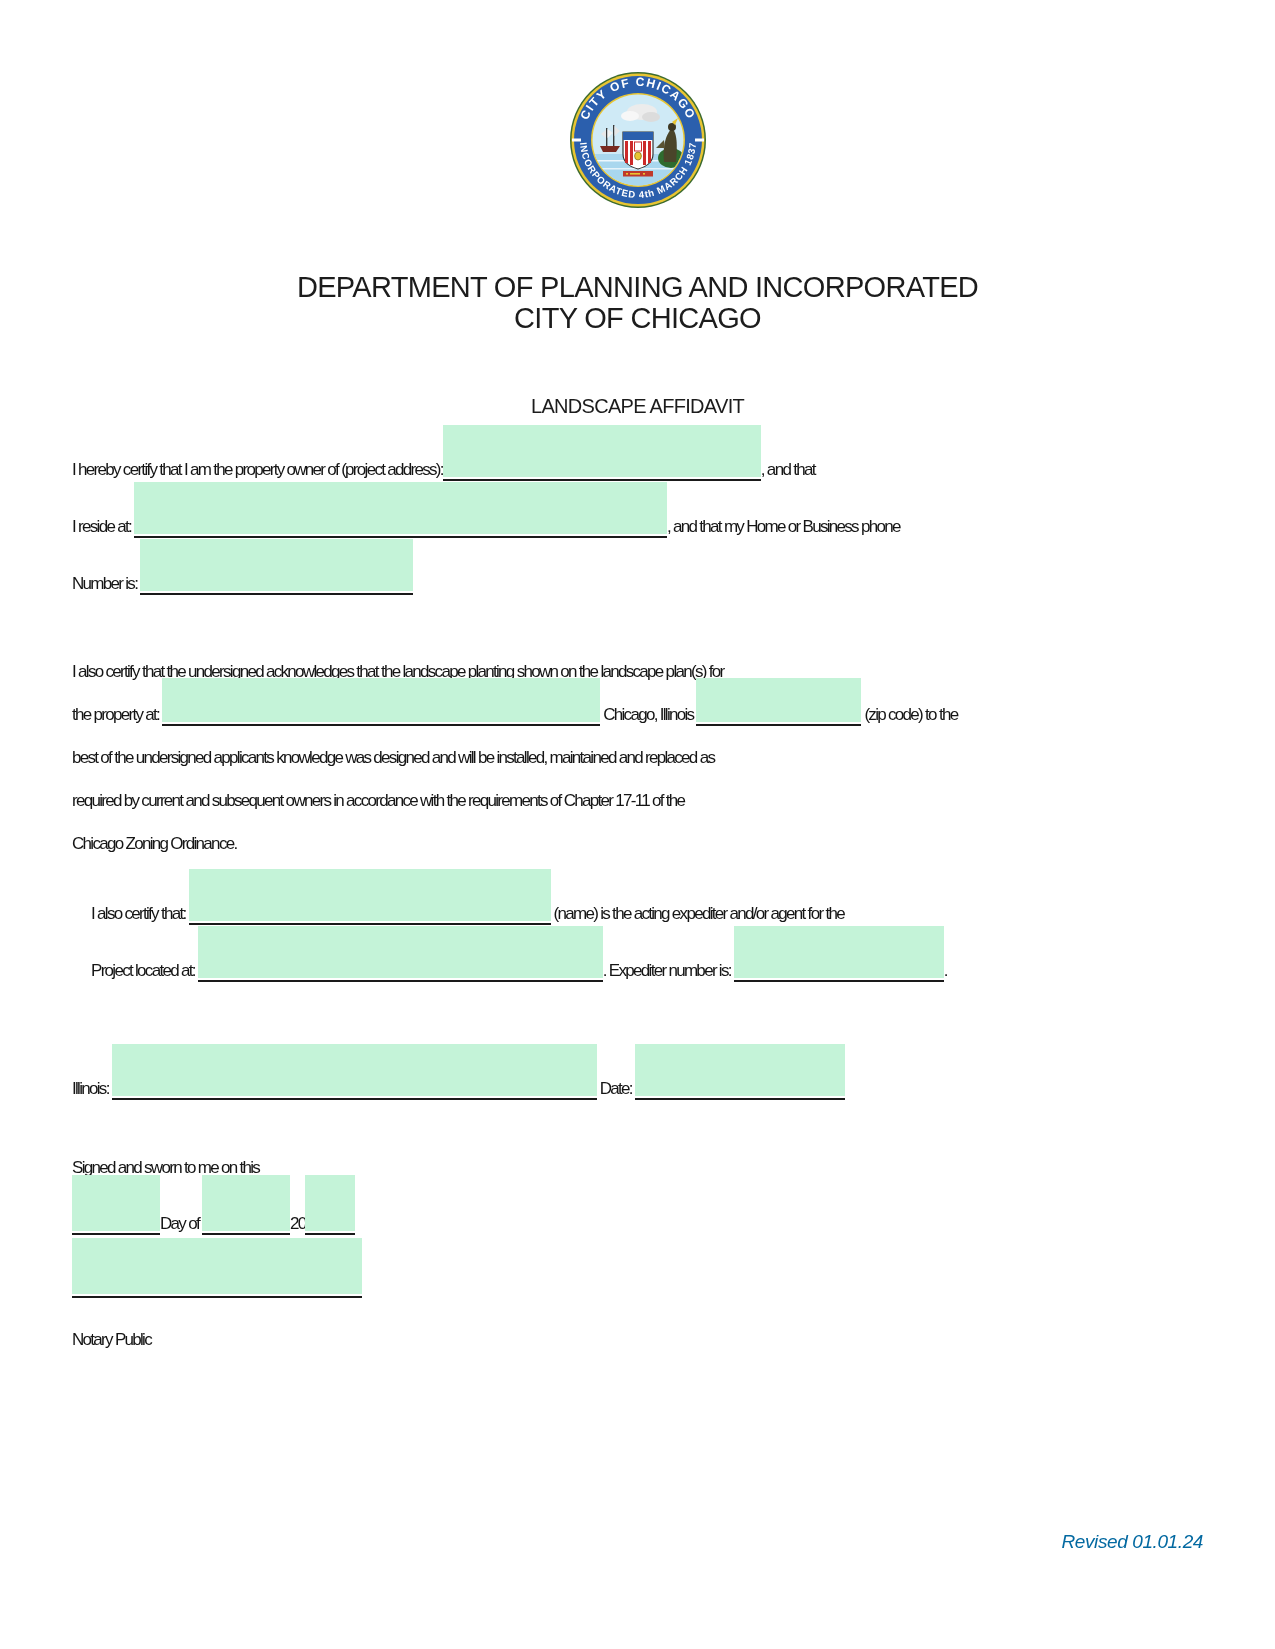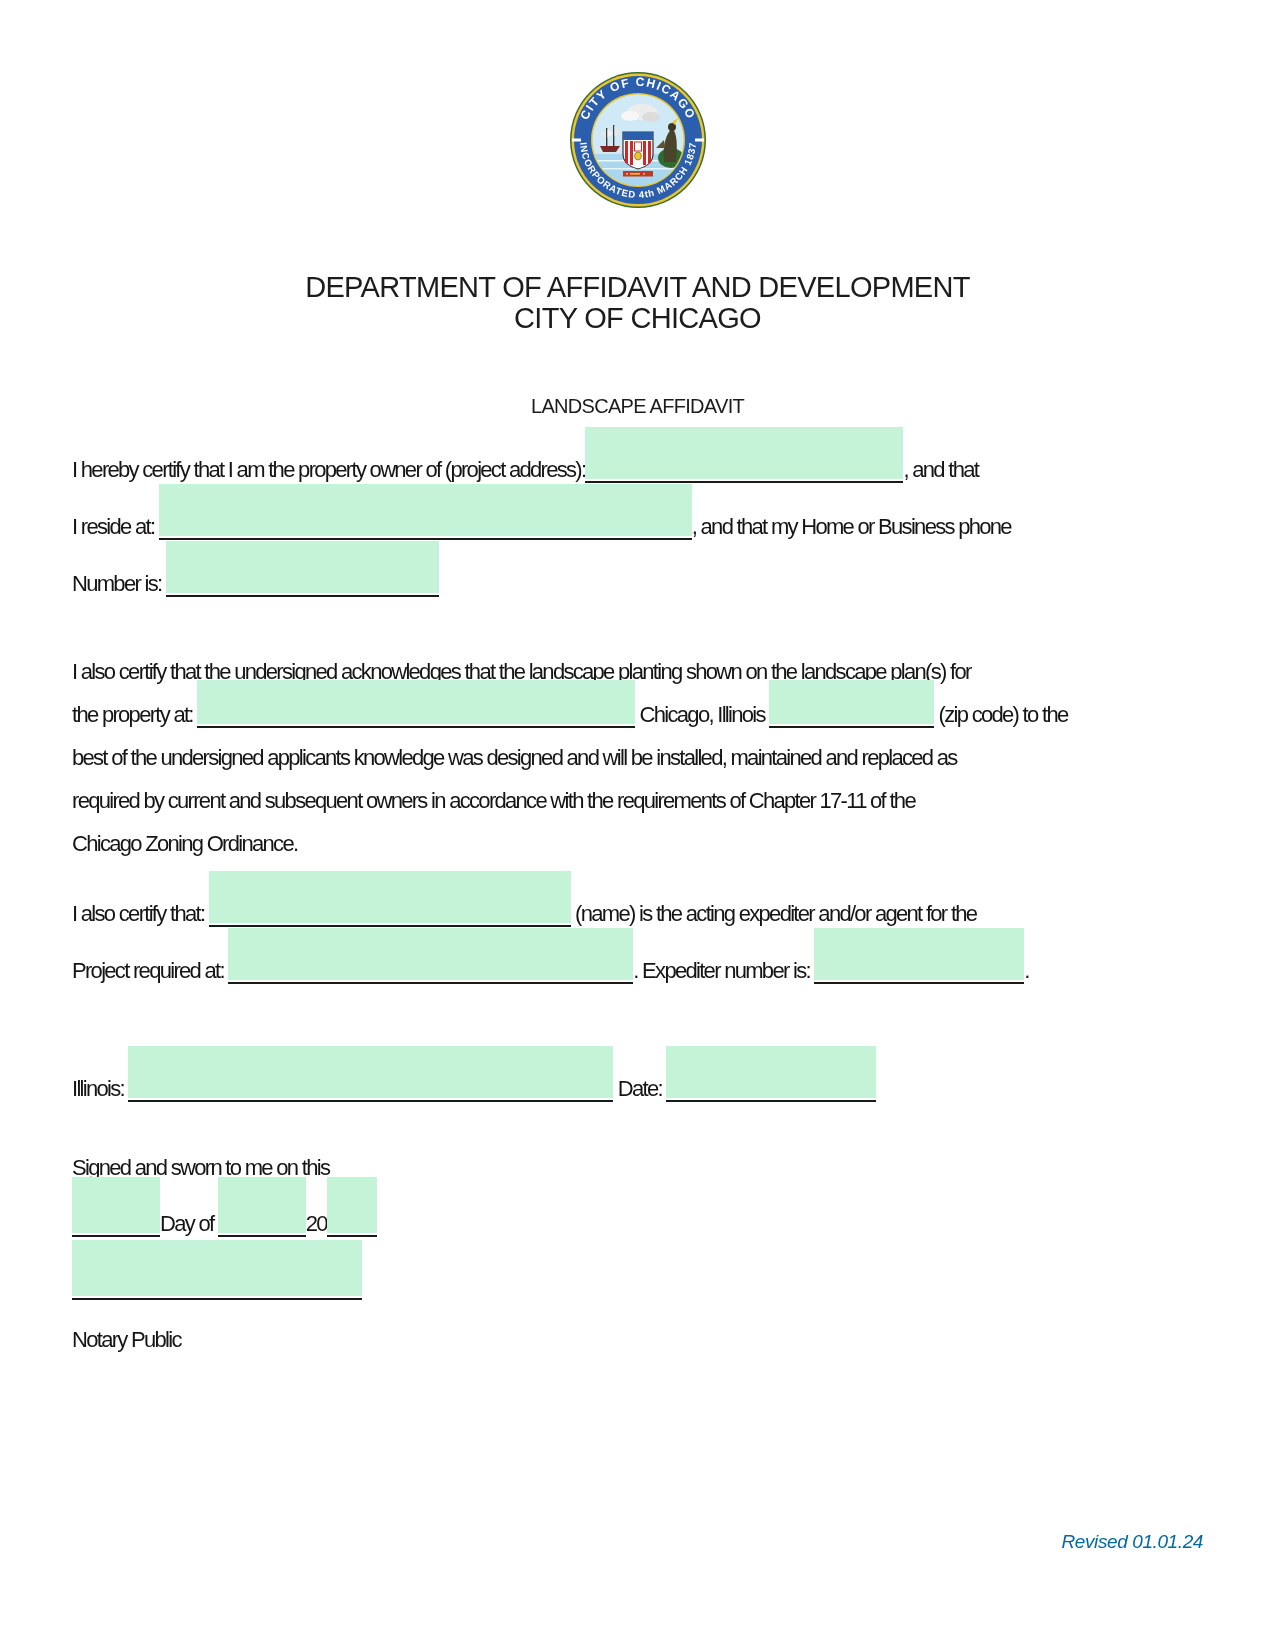--- a/index.html
+++ b/index.html
@@ -25,27 +25,27 @@
   }
   .doc-title{
     margin-top:57px;
     text-align:center;
     font-size:20px;
     letter-spacing:-0.7px;
     line-height:31px;
     color:#1c1c1c;
   }
   
-  .para{font-size:22px;letter-spacing:-1.7px;}
+  .para{font-size:17px;letter-spacing:-1.7px;}
   .line{white-space:nowrap;}
   .p1{margin-top:19px;}
   .p1 .line{line-height:57px;}
   .p2{margin-top:38px;}
   .p2 .line{line-height:43px;}
-  .p3{margin-top:20px;}
+  .p3{margin-top:20px;margin-left:19px;}
   .p3 .line{line-height:57px;}
   .sig{margin-top:61px;}
   .sig .line{line-height:58px;}
   .notary{margin-top:28px;}
   .notary .line-sworn{line-height:43px;}
   .notary .line-day{line-height:70px;}
   .notary .line-notary-sig{line-height:56px;}
   .notary .line-notary-label{line-height:43px;margin-top:3px;}
   
   .blank{
@@ -145,21 +145,21 @@
       </text>
       <text font-family="Liberation Sans, sans-serif" font-size="9.5" font-weight="bold" fill="#ffffff" letter-spacing="0.8">
         <textPath href="#arcBottom" startOffset="50%" text-anchor="middle">INCORPORATED 4th MARCH 1837</textPath>
       </text>
       <rect x="4" y="68.5" width="9" height="3" fill="#ffffff"></rect>
       <rect x="127" y="68.5" width="9" height="3" fill="#ffffff"></rect>
     </svg>
   </div>
 
   <div class="dept-heading">
-    <div>DEPARTMENT OF AFFIDAVIT AND DEVELOPMENT</div>
+    <div>DEPARTMENT OF PLANNING AND INCORPORATED</div>
     <div>CITY OF CHICAGO</div>
   </div>
   <div class="doc-title">LANDSCAPE AFFIDAVIT</div>
 
   <div class="content">
 
     <div class="para p1">
       <div class="line">
         <span>I hereby certify that I am the property owner of (project address):</span><span class="blank" style="width:318px"></span><span>, and that</span>
       </div>
@@ -179,21 +179,21 @@
       <div class="line">best of the undersigned applicants knowledge was designed and will be installed, maintained and replaced as</div>
       <div class="line">required by current and subsequent owners in accordance with the requirements of Chapter 17-11 of the</div>
       <div class="line">Chicago Zoning Ordinance.</div>
     </div>
 
     <div class="para p3">
       <div class="line">
         <span>I also certify that: </span><span class="blank" style="width:362px"></span><span> (name) is the acting expediter and/or agent for the</span>
       </div>
       <div class="line">
-        <span>Project required at: </span><span class="blank" style="width:405px"></span><span>. Expediter number is: </span><span class="blank" style="width:210px"></span><span>.</span>
+        <span>Project located at: </span><span class="blank" style="width:405px"></span><span>. Expediter number is: </span><span class="blank" style="width:210px"></span><span>.</span>
       </div>
     </div>
 
     <div class="para sig">
       <div class="line">
         <span>Illinois: </span><span class="blank" style="width:485px"></span><span> Date: </span><span class="blank" style="width:210px"></span>
       </div>
     </div>
 
     <div class="para notary">

